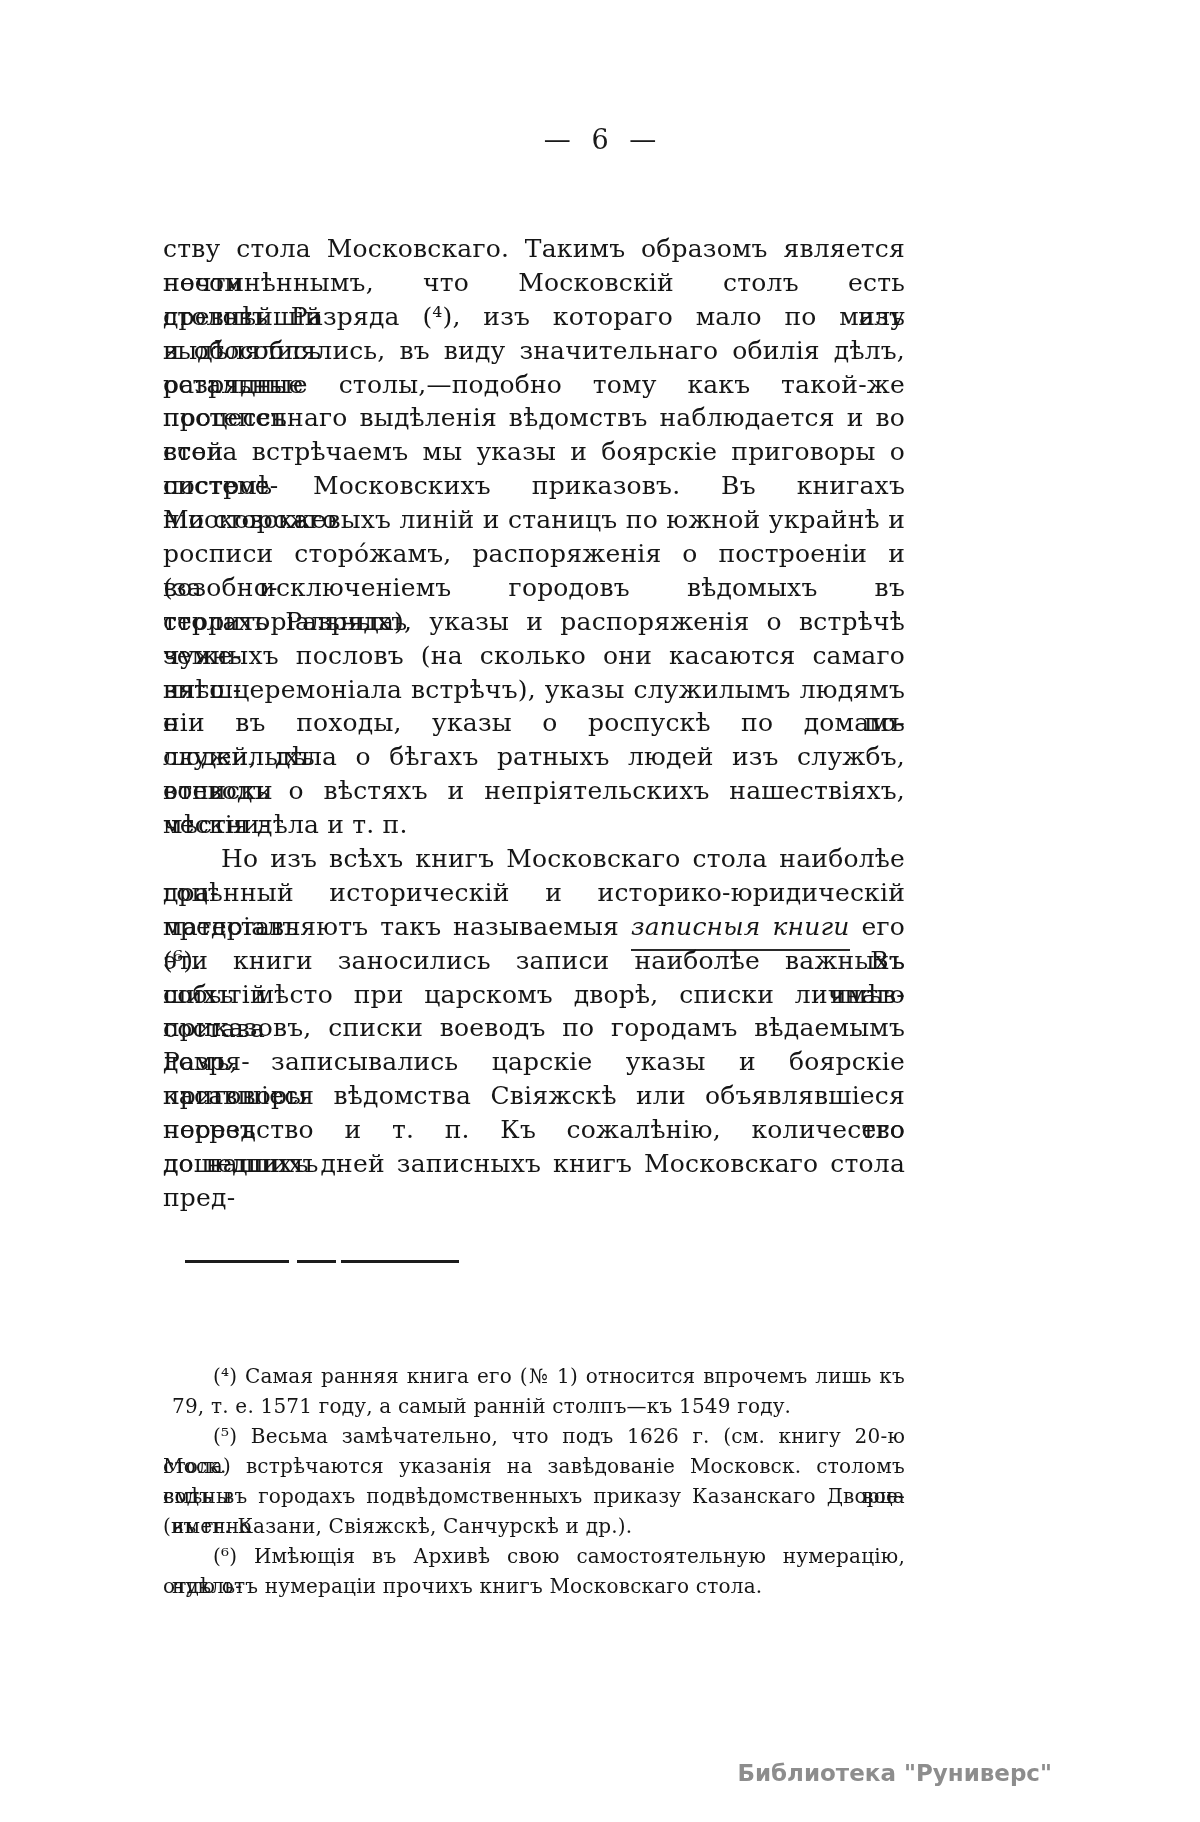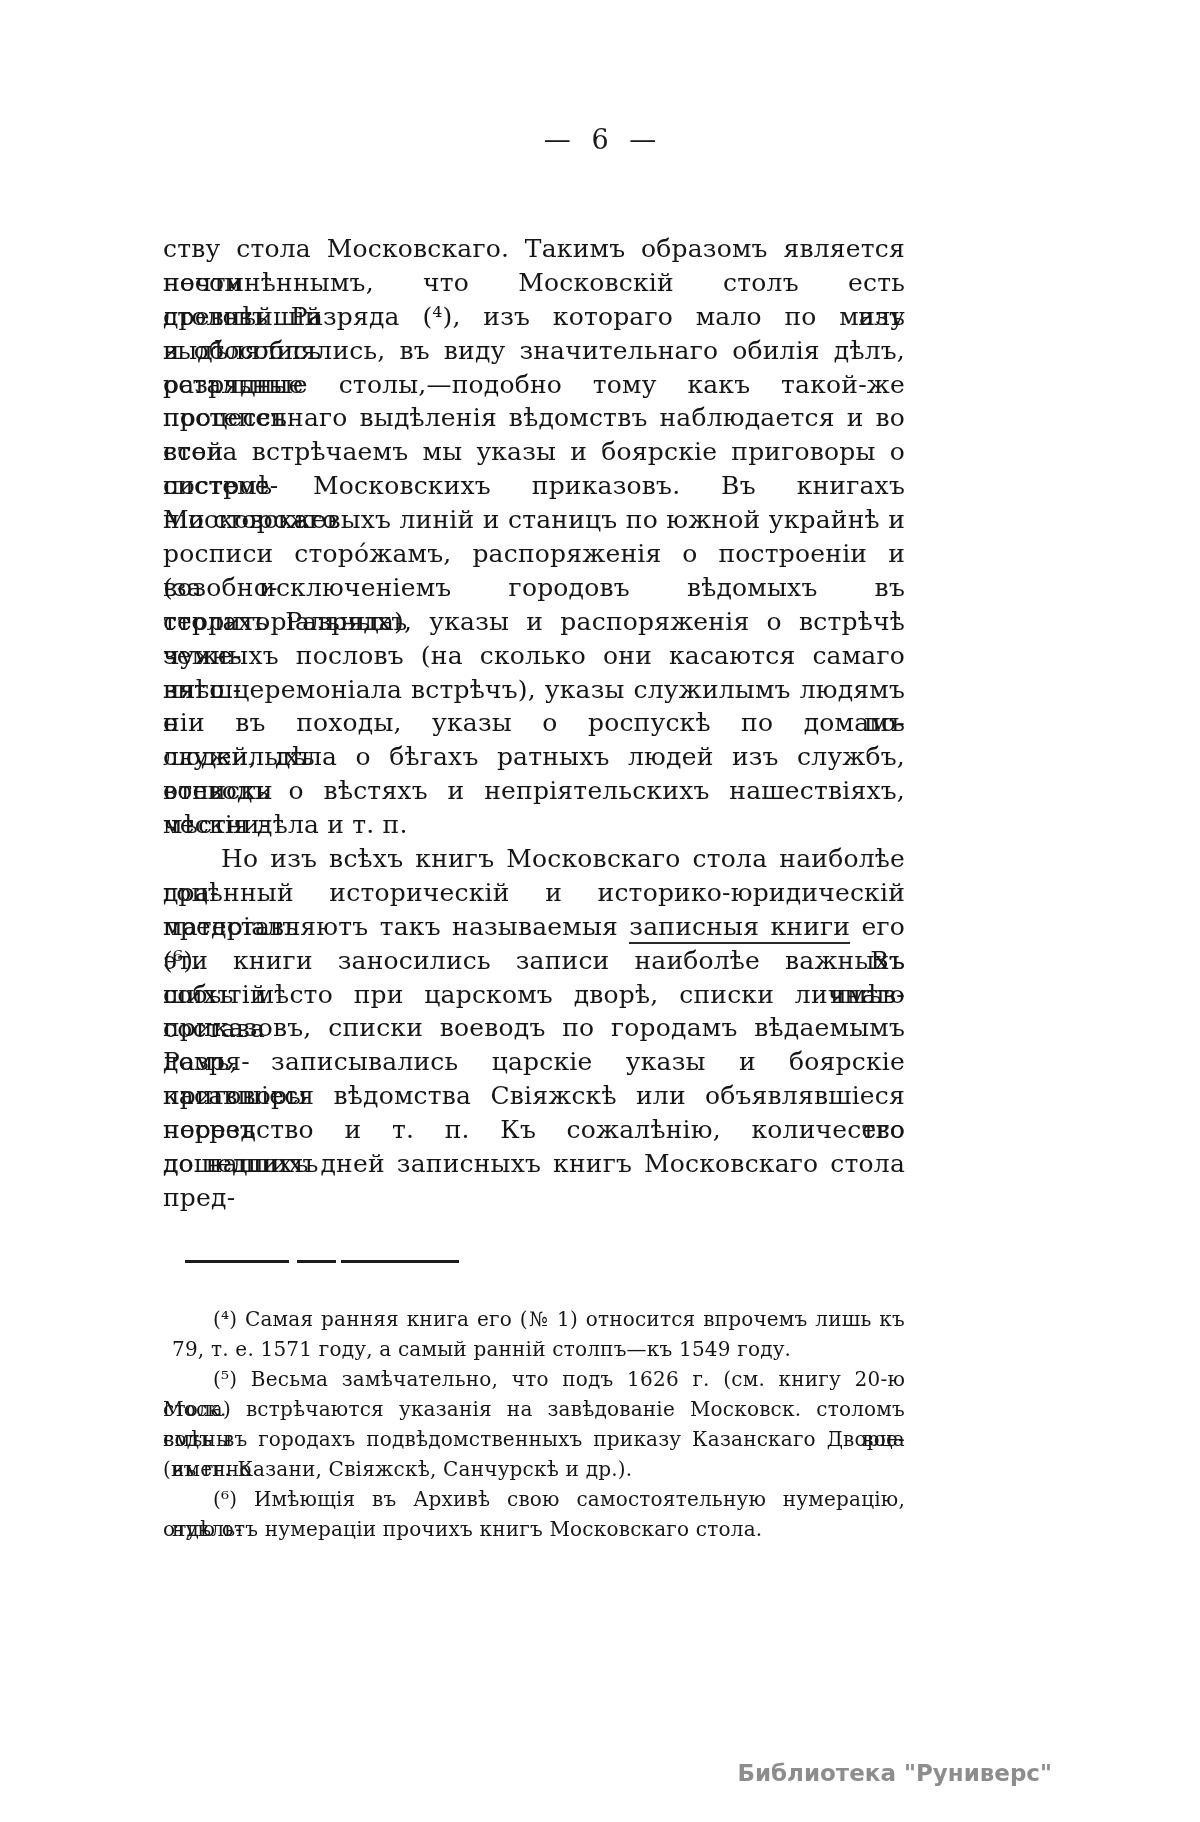--- a/index.html
+++ b/index.html
@@ -43,40 +43,41 @@
     height: 33.9px;
     overflow: visible;
   }
   .line.end {
     text-align-last: left;
   }
   .line.indent {
     text-indent: 58px;
   }
   .em-phrase {
+    font-style: italic;
     border-bottom: 2px solid #2a2a2a;
-    padding-bottom: 1px;
+    padding-bottom: 8px;
   }
   .footnote-separator {
     position: absolute;
     left: 185px;
     top: 1260px;
     width: 274px;
     height: 3px;
     background: linear-gradient(90deg,
       #1c1c1c 0%, #1c1c1c 38%,
       transparent 38%, transparent 41%,
       #1c1c1c 41%, #1c1c1c 55%,
       transparent 55%, transparent 57%,
       #1c1c1c 57%, #1c1c1c 100%);
   }
   .footnotes {
     position: absolute;
     left: 163px;
-    top: 1304px;
+    top: 1361px;
     width: 742px;
     font-size: 20px;
     line-height: 30px;
     letter-spacing: 0.2px;
   }
   .fn-line {
     text-align: justify;
     text-align-last: justify;
     height: 30px;
   }

